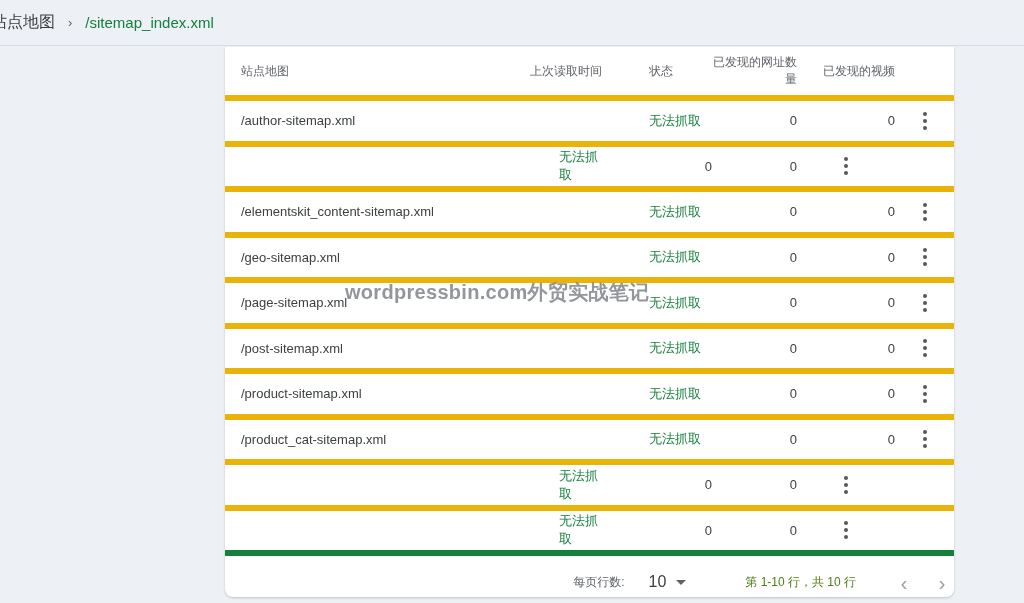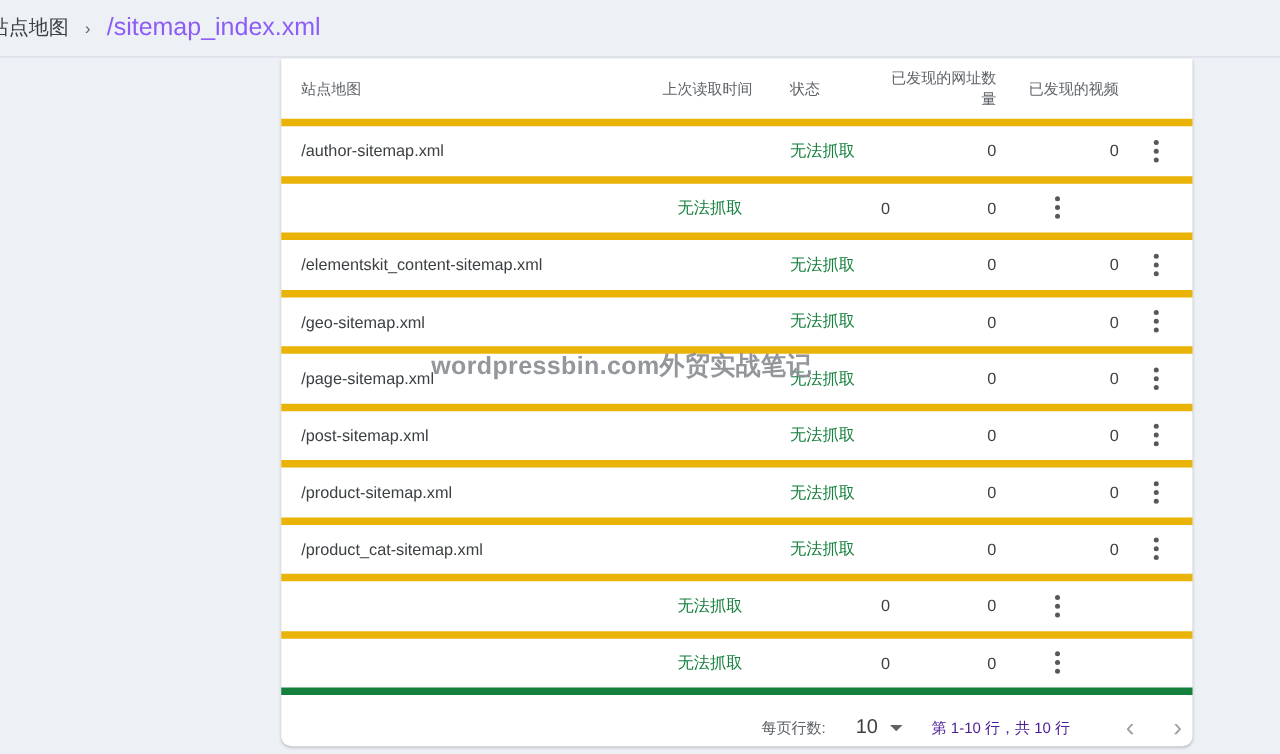--- a/index.html
+++ b/index.html
@@ -18,21 +18,21 @@
     border-bottom: 1px solid #d9dde3;
     display: flex; align-items: center;
     overflow: hidden;
     white-space: nowrap;
   }
   .crumb-parent {
     font-size: 16px; color: #3c4043; margin-left: -9px;
     cursor: pointer;
   }
   .crumb-sep { color: #5f6368; margin: 0 13px; font-size: 13px; }
-  .crumb-current { font-size: 20px; color: #8b5cf6; font-weight: 500; }
+  .crumb-current { font-size: 15px; color: #15803d; font-weight: 500; }
 
   
   .card {
     position: absolute; left: 225px; top: 47px;
     width: 729px; height: 550px;
     background: #ffffff;
     border-radius: 0 0 8px 8px;
     box-shadow: 0 1px 2px rgba(60,64,67,.18), 0 1px 3px rgba(60,64,67,.08);
   }
 
@@ -42,21 +42,21 @@
     padding-left: 16px;
     align-items: center;
   }
   .thead { height: 48px; }
   .tr { height: 45.5px; border-top: 6px solid #eab308; }
 
   .th { font-size: 12px; color: #5f6368; }
   .td { font-size: 13px; color: #3c4043; }
 
   .c-right { text-align: right; }
-  .c-status { padding-left: 30px; }
+  .c-status { padding-left: 47px; }
   .c-menu { display: flex; justify-content: center; }
 
   .td.c-status { color: #15803d; }
   .td.c-sitemap { color: #3c4043; }
 
   .dots {
     width: 24px; height: 24px; border: none; background: transparent;
     display: flex; flex-direction: column; align-items: center; justify-content: center;
     gap: 3px; cursor: pointer;
   }
@@ -81,21 +81,21 @@
   .rpp-select {
     display: flex; align-items: center; gap: 10px;
     background: transparent; border: none; cursor: pointer;
     font-size: 16px; color: #3c4043;
   }
   .caret {
     width: 0; height: 0; display: inline-block;
     border-left: 5px solid transparent; border-right: 5px solid transparent;
     border-top: 5px solid #5f6368;
   }
-  .range { margin-left: 23px; color: #4c1d95; text-align: right; }
+  .range { margin-left: 59px; color: #4d7c0f; text-align: right; }
   .pager-btn {
     background: transparent; border: none; cursor: pointer;
     color: #9aa0a6; font-size: 21px; line-height: 1;
     width: 24px; height: 24px; padding: 0;
   }
   .pager-prev { margin-left: 36px; }
   .pager-next { margin-left: 14px; }
 </style>
 </head>
 <body>

